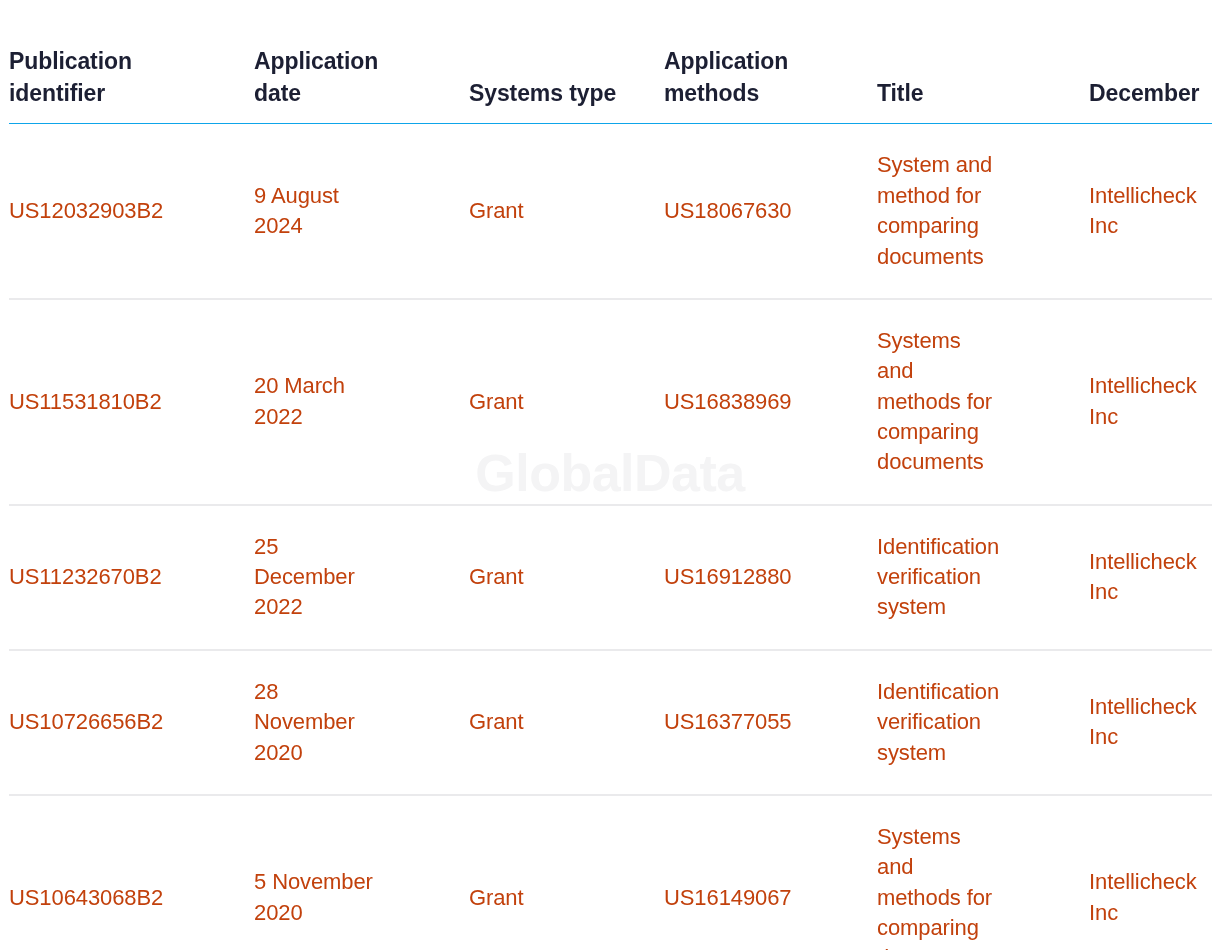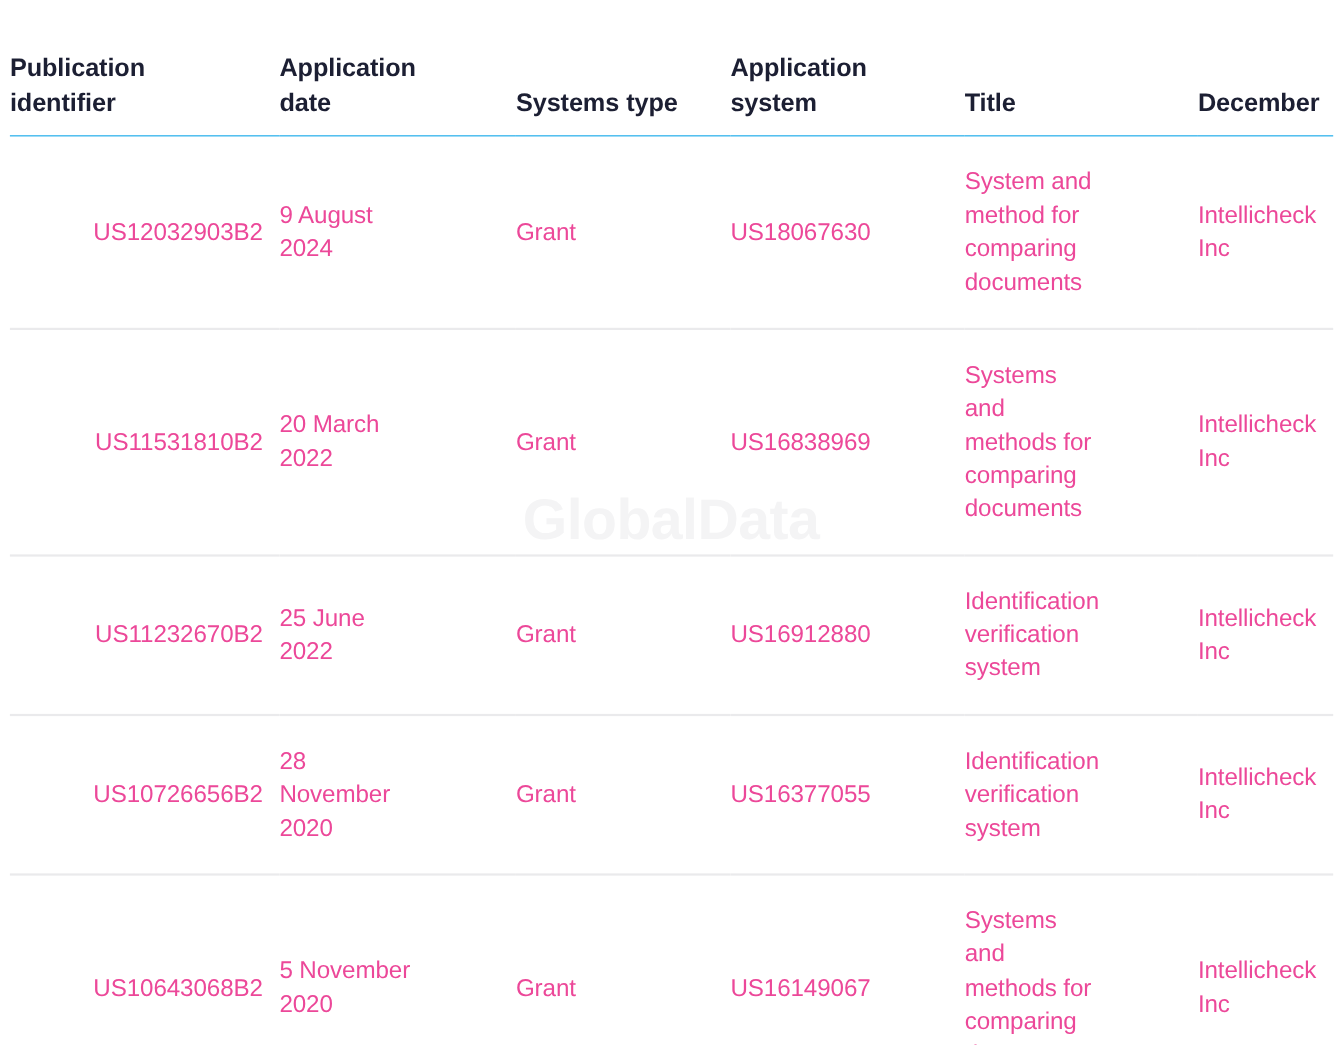--- a/index.html
+++ b/index.html
@@ -84,33 +84,33 @@
   }
   thead th.col-title .hdr,
   thead th.col-assignee .hdr { max-width: none; }
 
   tbody td {
     vertical-align: middle;
     font-family: "Liberation Sans", sans-serif;
     font-size: 22px;
     font-weight: 400;
     line-height: 1.38;
-    color: #ec4899;
+    color: #c2410c;
     padding: 26px 0 26px 0;
     border-bottom: 2px solid #eaeaec;
     white-space: normal;
     letter-spacing: -0.1px;
   }
   tbody tr:last-child td { border-bottom: none; }
 
   td .cell {
     display: block;
     max-width: 160px;
   }
-  td.col-pubid   .cell { max-width: 230px; text-align: right; }
+  td.col-pubid   .cell { max-width: 230px; }
   td.col-pubdate .cell { max-width: 120px; }
   td.col-doctype .cell { max-width: 170px; }
   td.col-appno   .cell { max-width: 200px; }
   td.col-title   .cell { max-width: 118px; }
   td.col-assignee .cell { max-width: 108px; }
 
   
   td.col-assignee, th.col-assignee {
     overflow: hidden;
   }
@@ -138,21 +138,21 @@
           <th class="col-pubid">
             <span class="hdr">Publication identifier</span>
           </th>
           <th class="col-pubdate">
             <span class="hdr">Application date</span>
           </th>
           <th class="col-doctype">
             <span class="hdr">Systems type</span>
           </th>
           <th class="col-appno">
-            <span class="hdr">Application system</span>
+            <span class="hdr">Application methods</span>
           </th>
           <th class="col-title">
             <span class="hdr">Title</span>
           </th>
           <th class="col-assignee">
             <span class="hdr">December</span>
           </th>
         </tr>
       </thead>
 
@@ -197,21 +197,21 @@
           <td class="col-assignee">
             <span class="cell">Intellicheck Inc</span>
           </td>
         </tr>
 
         <tr>
           <td class="col-pubid">
             <span class="cell">US11232670B2</span>
           </td>
           <td class="col-pubdate">
-            <span class="cell">25 June 2022</span>
+            <span class="cell">25 December 2022</span>
           </td>
           <td class="col-doctype">
             <span class="cell">Grant</span>
           </td>
           <td class="col-appno">
             <span class="cell">US16912880</span>
           </td>
           <td class="col-title">
             <span class="cell">Identification verification system</span>
           </td>

